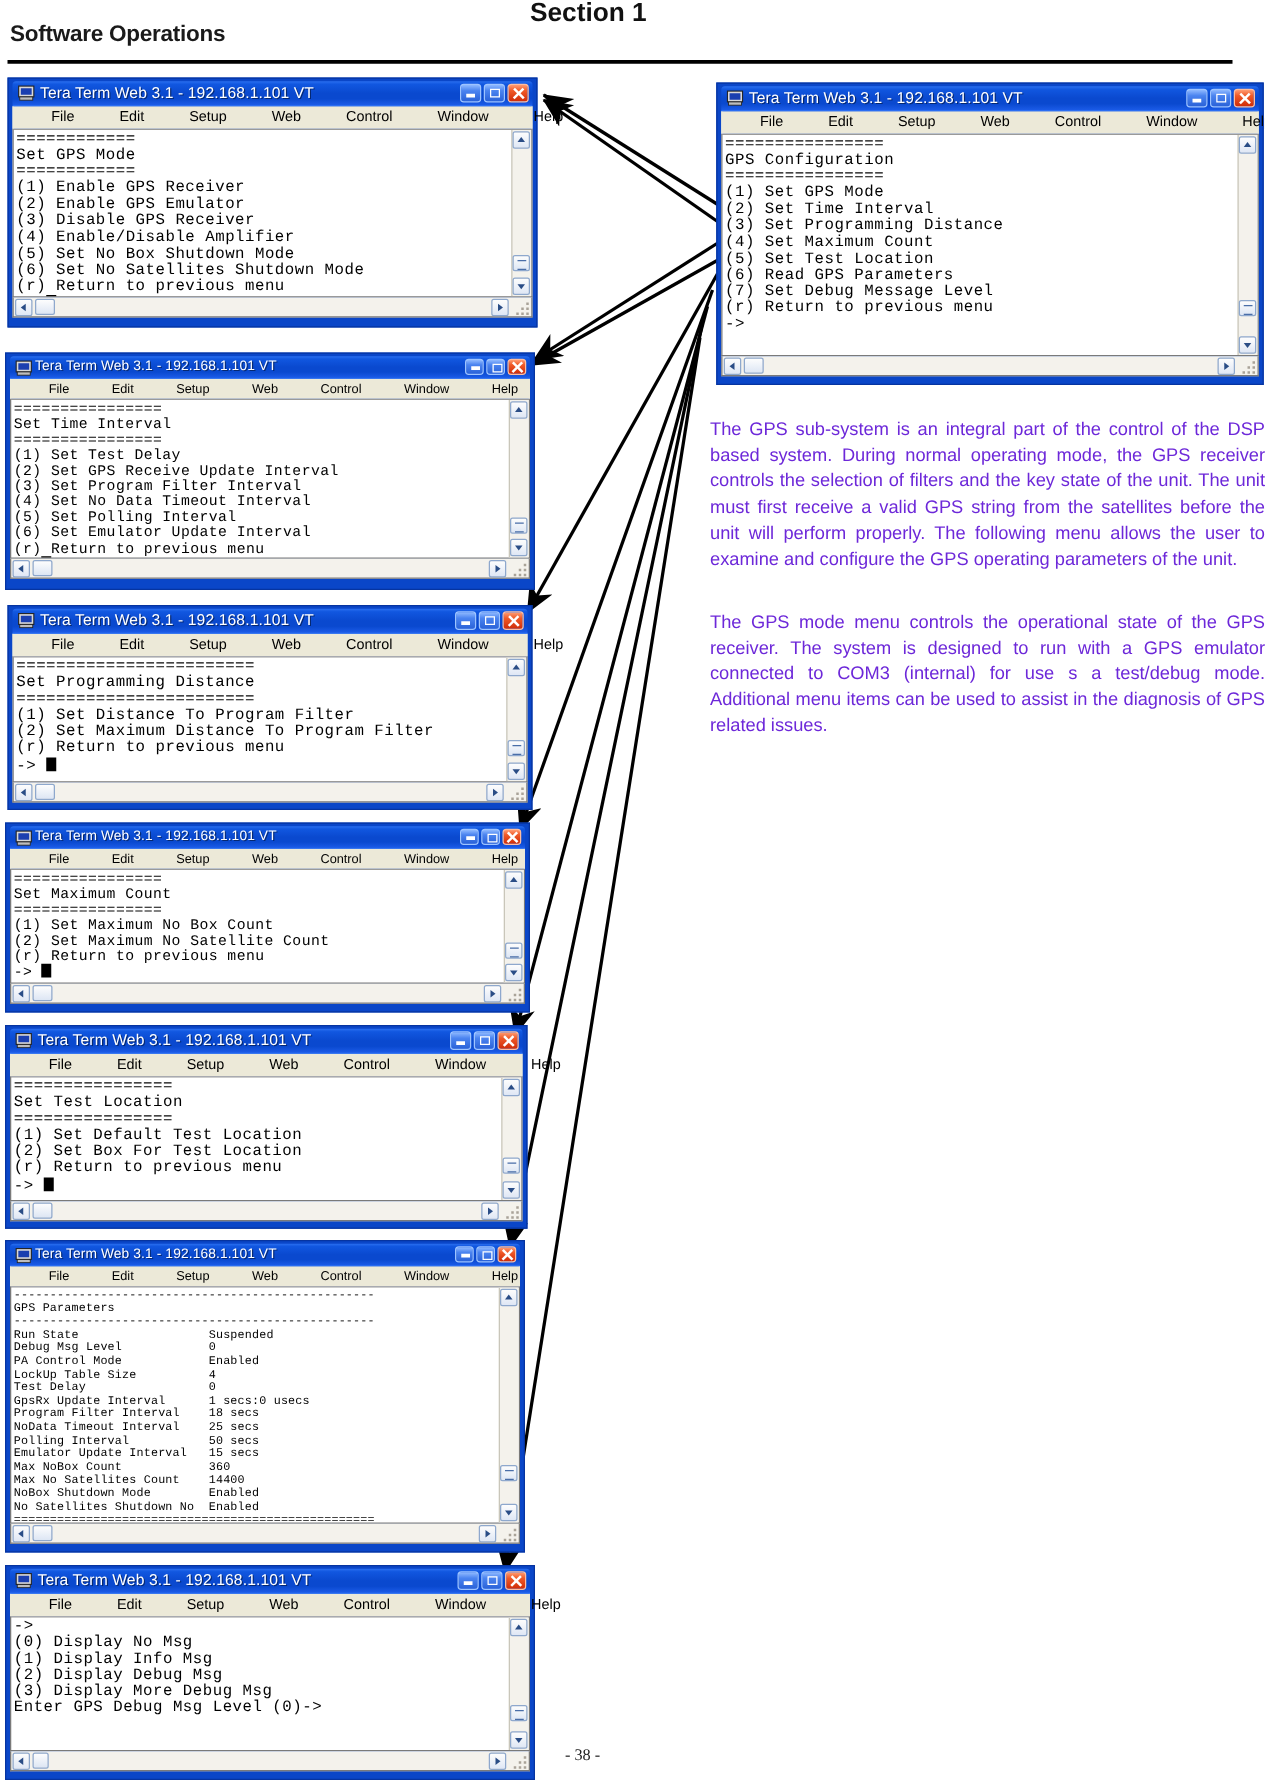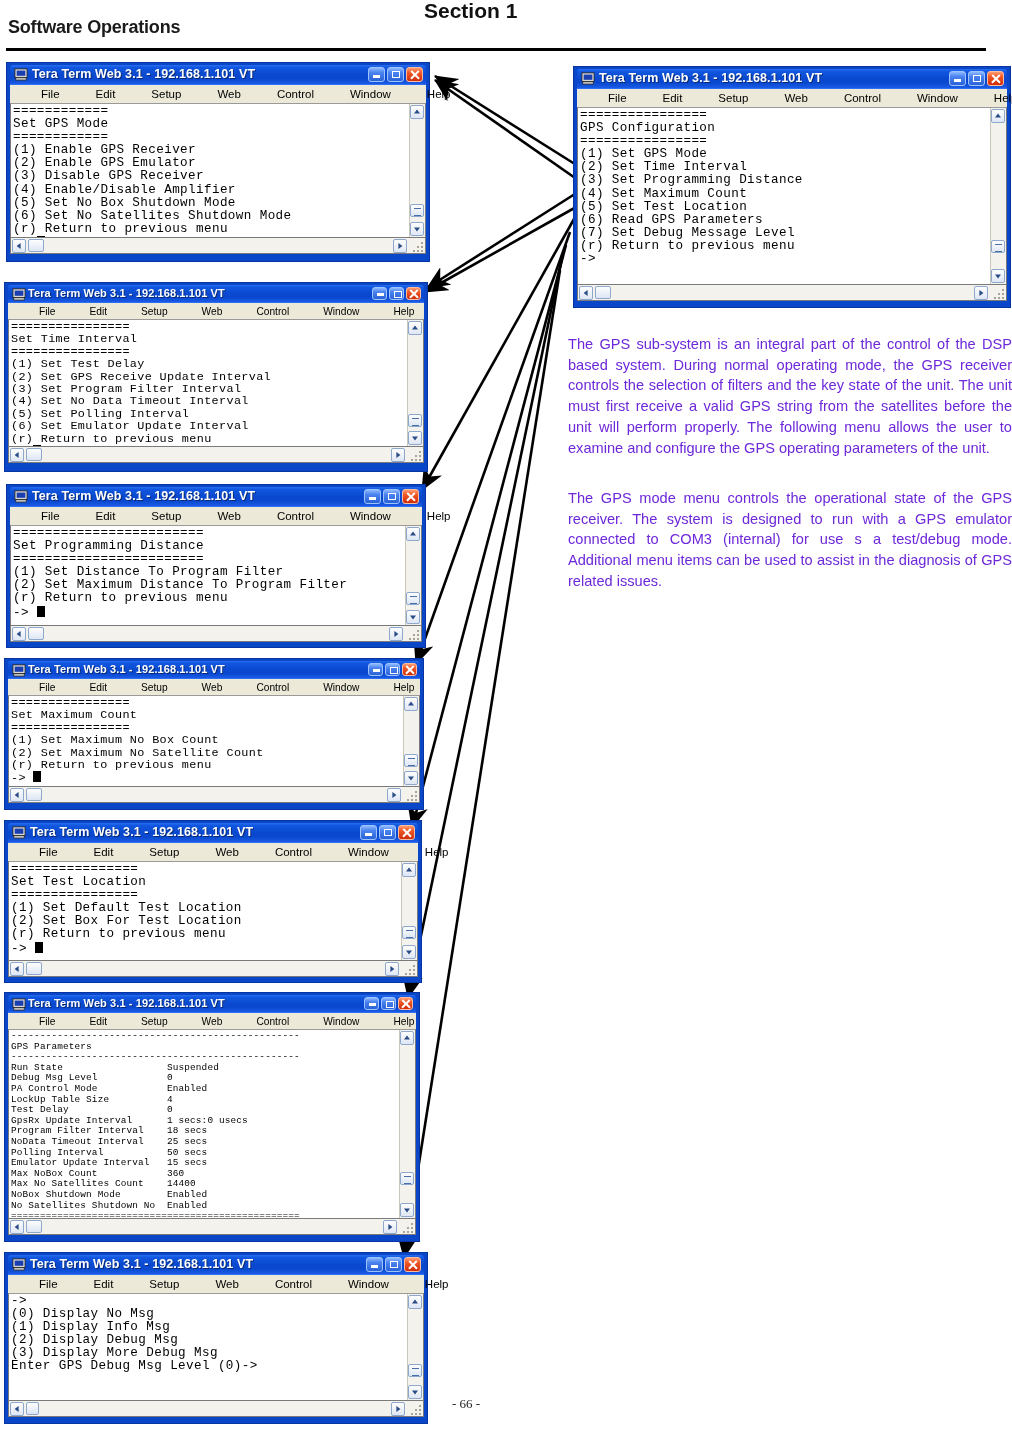--- a/index.html
+++ b/index.html
@@ -60,21 +60,21 @@
     background:linear-gradient(to bottom,#2a6ff0 0%,#1157e0 12%,#0a49cf 48%,#0a49cf 70%,#1a5ae6 94%,#3a80ff 100%);
     border-radius:3px 3px 0 0;
     overflow:hidden;
   }
   .tt-win.small .tt-titlebar{height:18px;}
   .tt-appicon{
     position:absolute;left:4px;top:3px;width:14px;height:13px;
   }
   .tt-title{
     position:absolute;left:22px;top:2px;
-    color:#fff;font-size:12.5px;font-weight:bold;
+    color:#fff;font-size:12.5px;font-weight:normal;
     font-family:"Liberation Sans", sans-serif;
     letter-spacing:0.1px;white-space:nowrap;
     text-shadow:1px 1px 0 rgba(0,0,0,.45);
   }
   .tt-win.small .tt-title{font-size:11px;top:2px;left:20px;}
   .tt-btns{position:absolute;right:3px;top:2px;display:flex;gap:2px;}
   .tt-btn{
     width:17px;height:15px;border-radius:3px;
     border:1px solid #9ec4ff;
     box-sizing:border-box;
@@ -184,21 +184,21 @@
 </style>
 </head>
 <body>
 
 <div id="page-header">
   <div id="doc-title">Software Operations</div>
   <div id="section-label">Section 1</div>
   <div id="header-rule"></div>
 </div>
 
-<div id="page-number">- 66 -</div>
+<div id="page-number">- 38 -</div>
 
 <svg id="arrows" viewBox="0 0 1012 1430">
   <defs>
     <marker id="ah" markerWidth="11" markerHeight="11" refX="8.6" refY="4" orient="auto" markerUnits="strokeWidth">
       <path d="M0,0 L9,4 L0,8 L2.6,4 z" fill="#000"></path>
     </marker>
   </defs>
   <g stroke="#000" stroke-width="2.6" fill="none" marker-end="url(#ah)">
     <path d="M578,166 L435,76"></path>
     <path d="M578,180 L435,80"></path>

